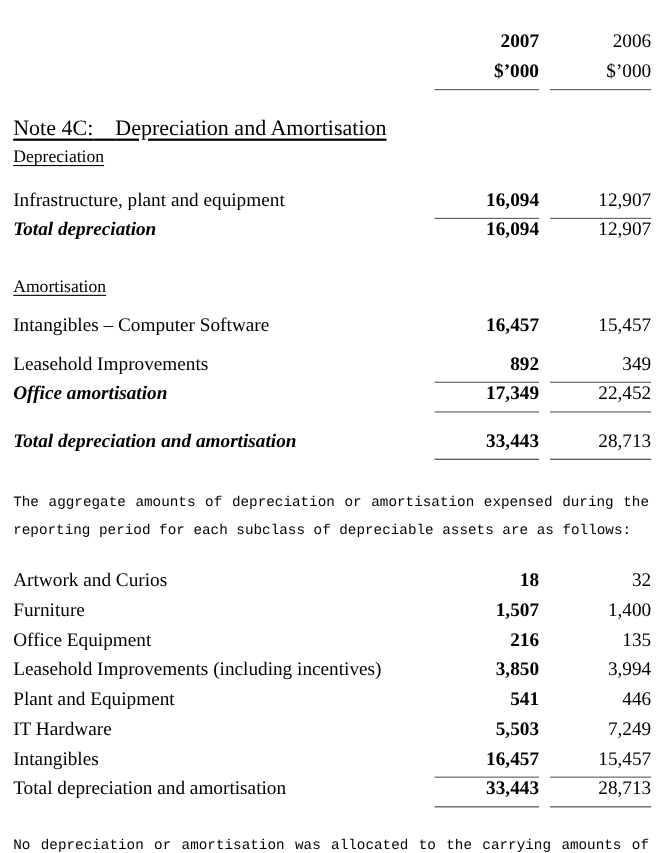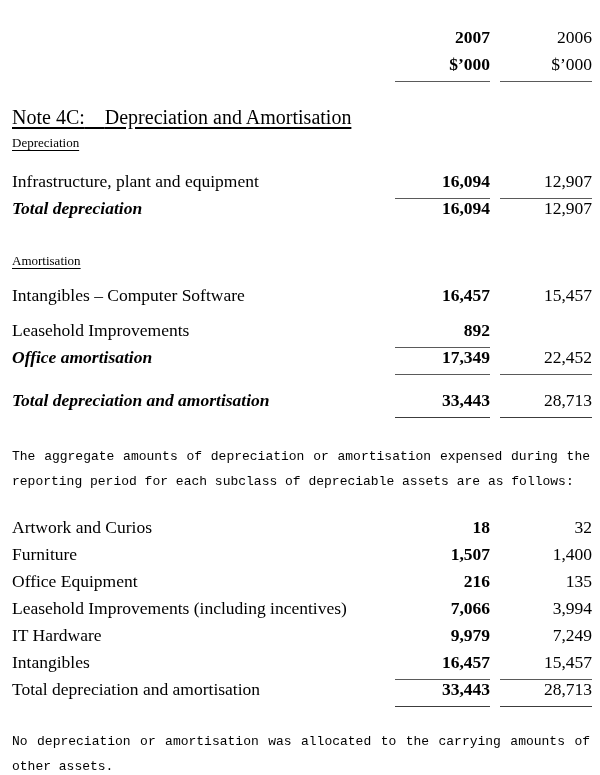--- a/index.html
+++ b/index.html
@@ -85,21 +85,21 @@
 
   .note-head {
     margin-left: 12px;
     margin-top: 14px;
     font-size: 20px;
     line-height: 26px;
     white-space: pre;
   }
   .sub-head {
     margin-left: 12px;
-    font-size: 13px;
+    font-size: 16px;
     line-height: 26px;
   }
 
   .para {
     margin-left: 12px;
     width: 578px;
     font-size: 13px;
     line-height: 25px;
     text-align: justify;
     text-justify: inter-word;
@@ -161,20 +161,21 @@
     <span class="label">Intangibles – Computer Software</span>
     <span class="num col-2007 bold">16,457</span>
     <span class="num col-2006">15,457</span>
   </div>
 
   <div class="spacer-8"></div>
 
   <div class="row">
     <span class="label">Leasehold Improvements</span>
     <span class="num col-2007 bold ruled">892</span>
+    <span class="num col-2006 ruled">349</span>
   </div>
 
   <div class="row">
     <span class="label bolditalic">Office amortisation</span>
     <span class="num col-2007 bold ruled">17,349</span>
     <span class="num col-2006 ruled">22,452</span>
   </div>
 
   <div class="spacer-16"></div>
 
@@ -200,26 +201,31 @@
     <span class="num col-2007 bold">1,507</span>
     <span class="num col-2006">1,400</span>
   </div>
   <div class="row">
     <span class="label">Office Equipment</span>
     <span class="num col-2007 bold">216</span>
     <span class="num col-2006">135</span>
   </div>
   <div class="row">
     <span class="label">Leasehold Improvements (including incentives)</span>
-    <span class="num col-2007 bold">7,066</span>
+    <span class="num col-2007 bold">3,850</span>
     <span class="num col-2006">3,994</span>
   </div>
   <div class="row">
+    <span class="label">Plant and Equipment</span>
+    <span class="num col-2007 bold">541</span>
+    <span class="num col-2006">446</span>
+  </div>
+  <div class="row">
     <span class="label">IT Hardware</span>
-    <span class="num col-2007 bold">9,979</span>
+    <span class="num col-2007 bold">5,503</span>
     <span class="num col-2006">7,249</span>
   </div>
   <div class="row">
     <span class="label">Intangibles</span>
     <span class="num col-2007 bold ruled">16,457</span>
     <span class="num col-2006 ruled">15,457</span>
   </div>
   <div class="row">
     <span class="label">Total depreciation and amortisation</span>
     <span class="num col-2007 bold ruled-dark">33,443</span>

